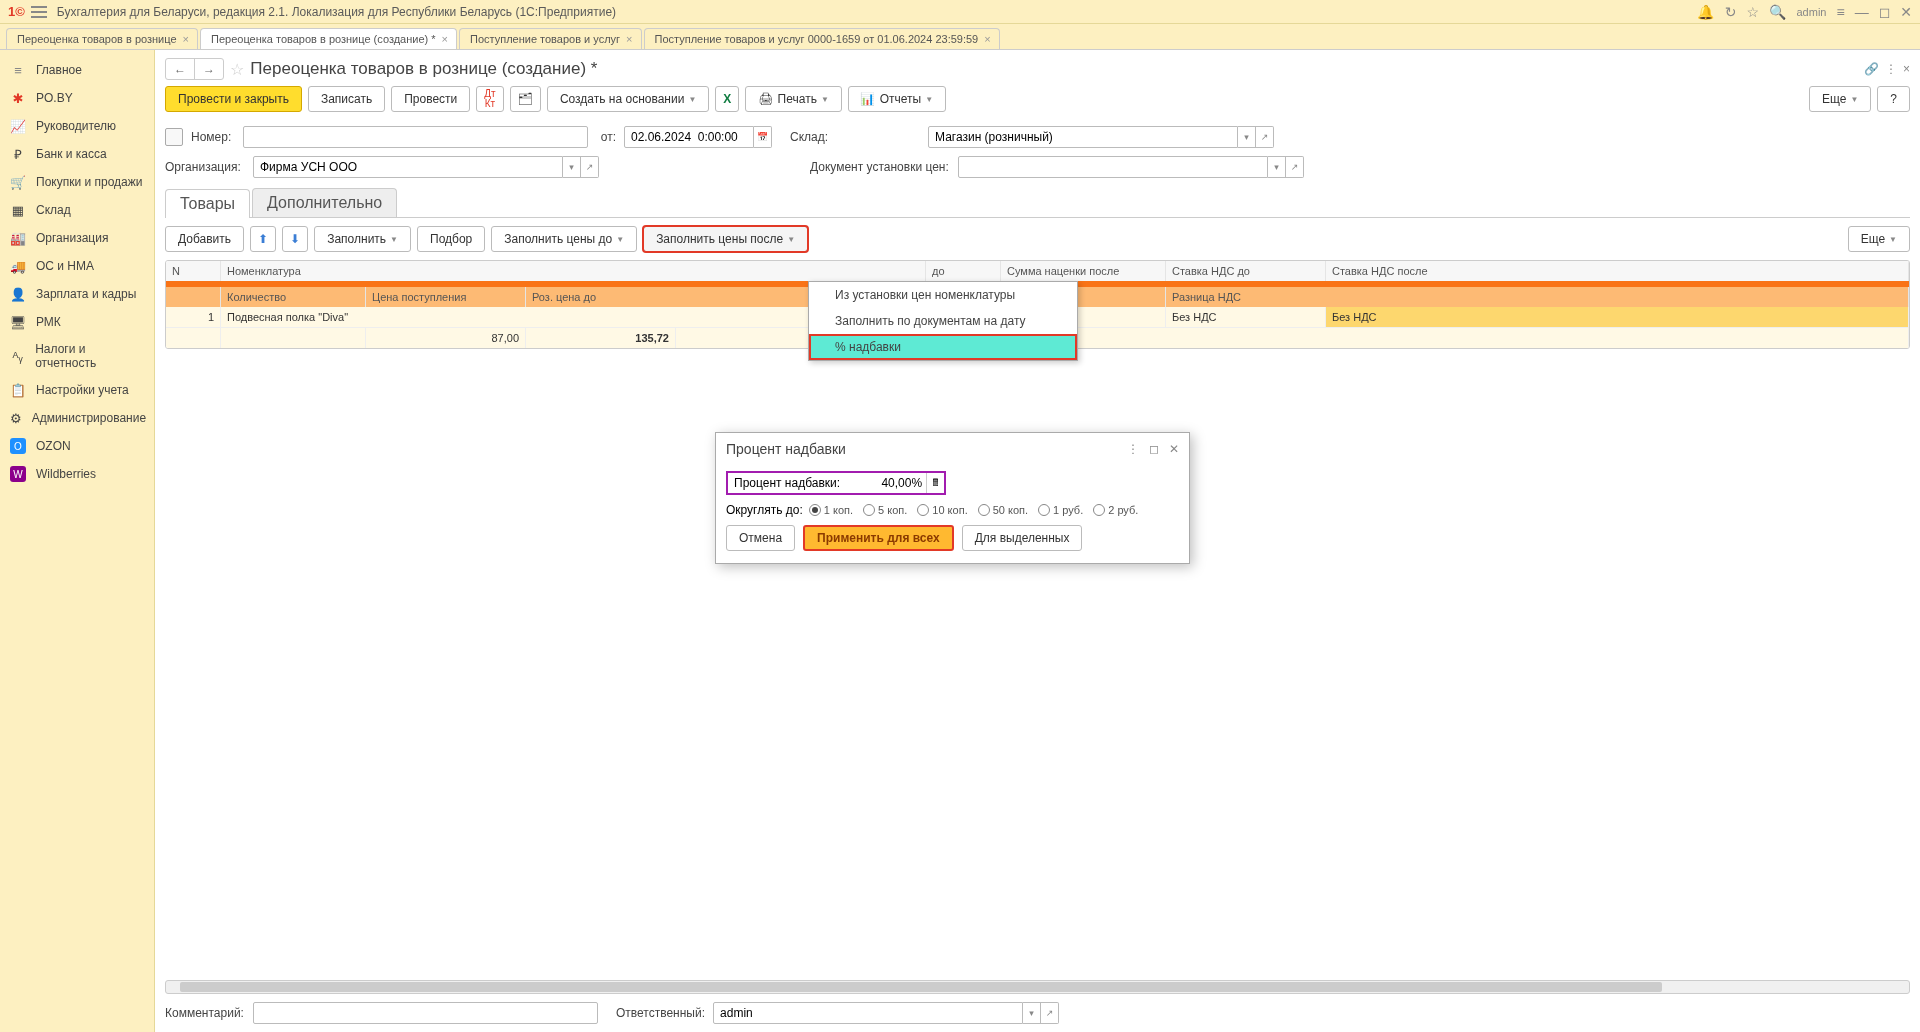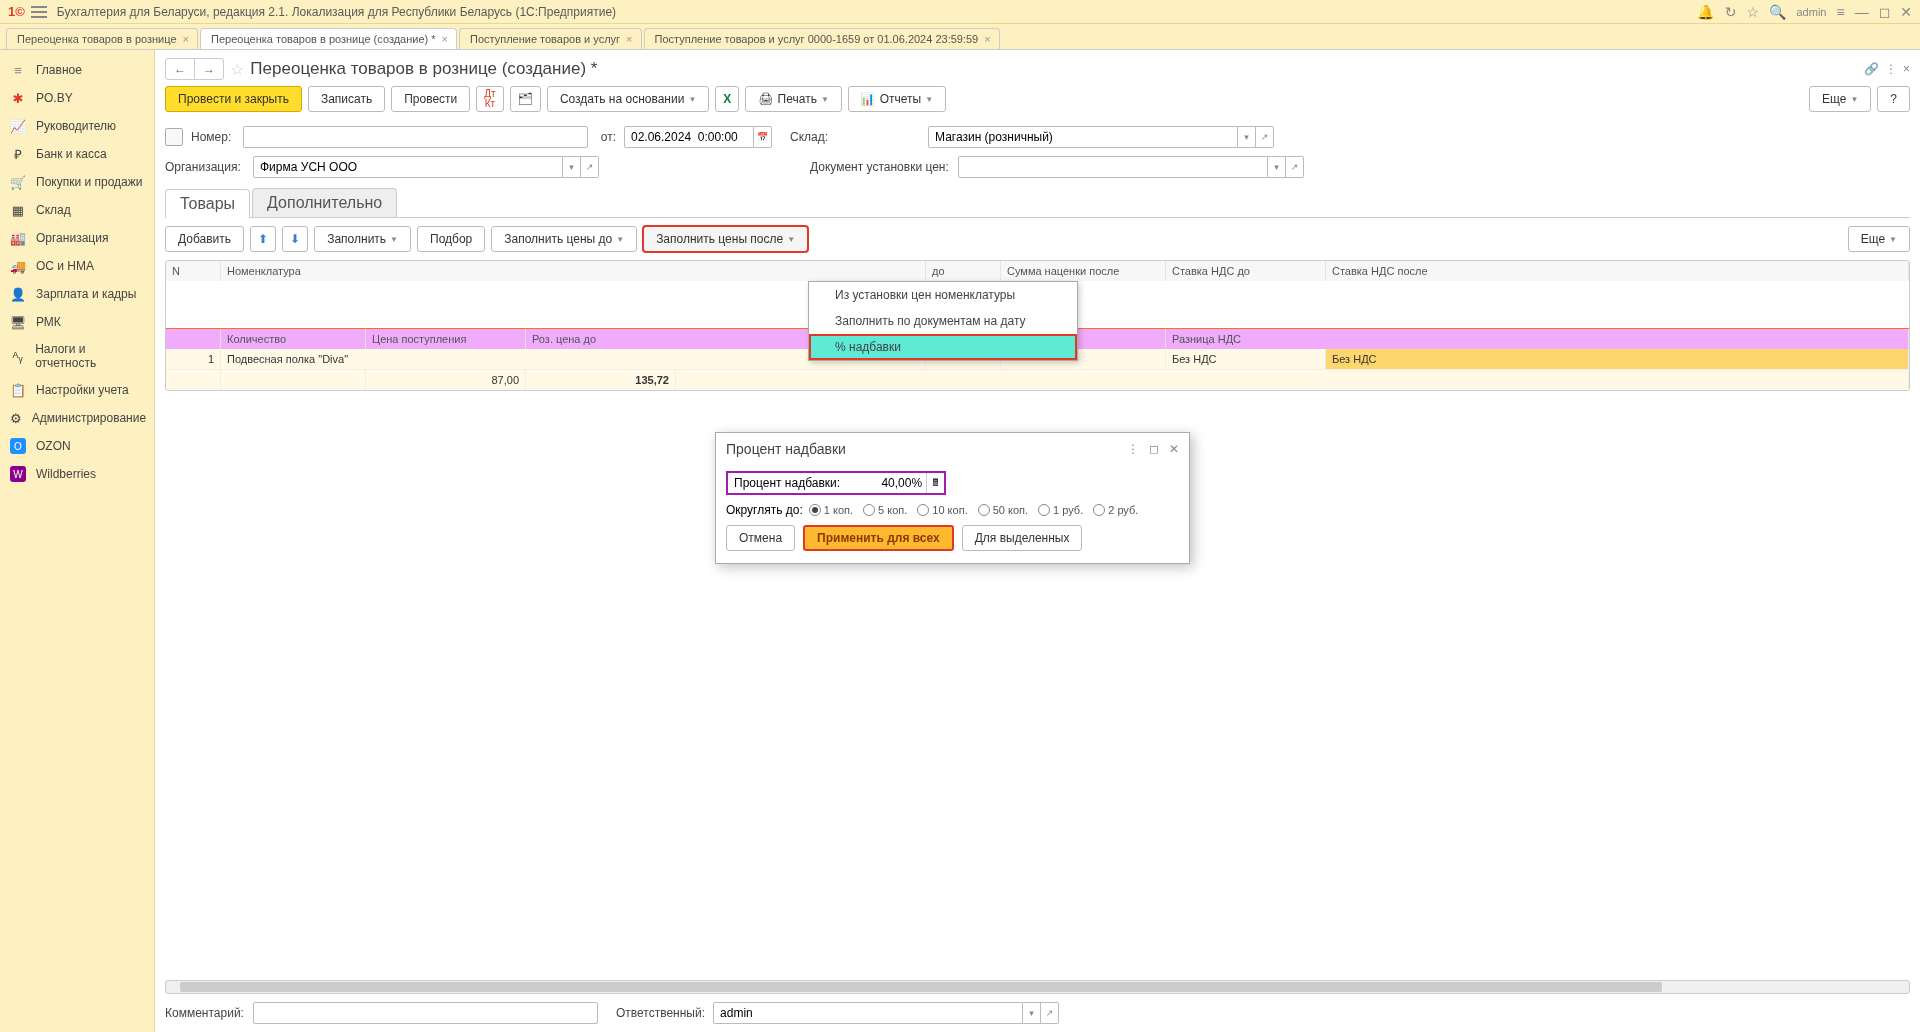--- a/index.html
+++ b/index.html
@@ -57,21 +57,21 @@
 
 .table-toolbar { display: flex; gap: 6px; padding: 8px 0; align-items: center; }
 .btn-highlighted { outline: 2px solid #e23927; outline-offset: -1px; background: #f5f5f5; }
 
 .dropdown-menu { position: absolute; top: 231px; left: 653px; width: 270px; background: #fff; border: 1px solid #aaa; box-shadow: 2px 2px 6px rgba(0,0,0,0.2); z-index: 100; }
 .dd-item { padding: 6px 26px; color: #444; cursor: pointer; font-size: 12px; }
 .dd-item.highlighted { background: #5eead4; outline: 2px solid #e23927; outline-offset: -2px; }
 
 .data-table { border: 1px solid #ccc; border-radius: 3px; overflow: hidden; }
 .dt-header { display: flex; background: #f7f7f7; }
-.dt-header2 { display: flex; background: #f0abfc; border-top: 1px solid #f97316; margin-top: 47px; }
+.dt-header2 { display: flex; background: #fdba74; border-top: 6px solid #f97316; }
 .dt-cell { border-right: 1px solid #e5e5e5; padding: 4px 6px; color: #555; font-size: 11px; }
 .dt-row { display: flex; background: #fff9e5; }
 .dt-row2 { display: flex; background: #fff9e5; border-top: 1px solid #eee; }
 .dt-data { border-right: 1px solid #eee; padding: 4px 6px; color: #333; font-size: 11px; }
 .cell-highlighted { background: #fdd76e; }
 
 .scrollbar-h { height: 14px; background: #f0f0f0; border: 1px solid #ccc; border-radius: 3px; margin-top: 4px; position: relative; }
 .scrollbar-thumb { position: absolute; left: 14px; top: 1px; height: 10px; width: 85%; background: #ccc; border-radius: 2px; }
 
 .footer-row { display: flex; align-items: center; gap: 8px; padding: 8px 0; margin-top: auto; }

